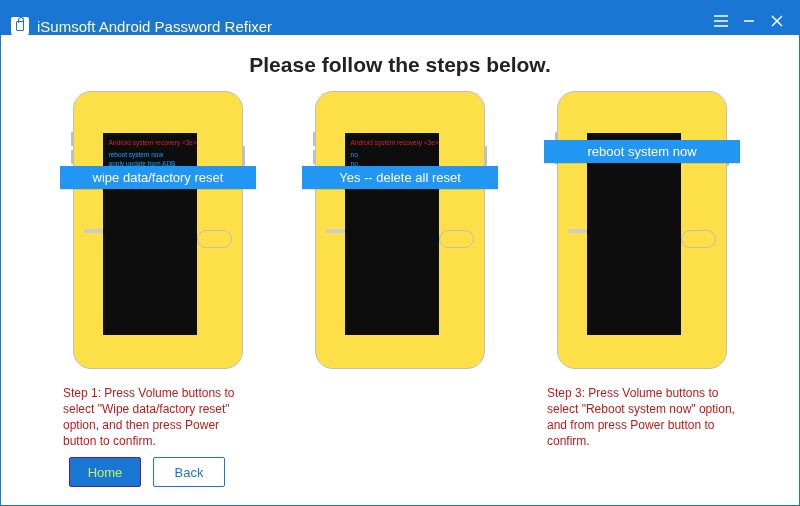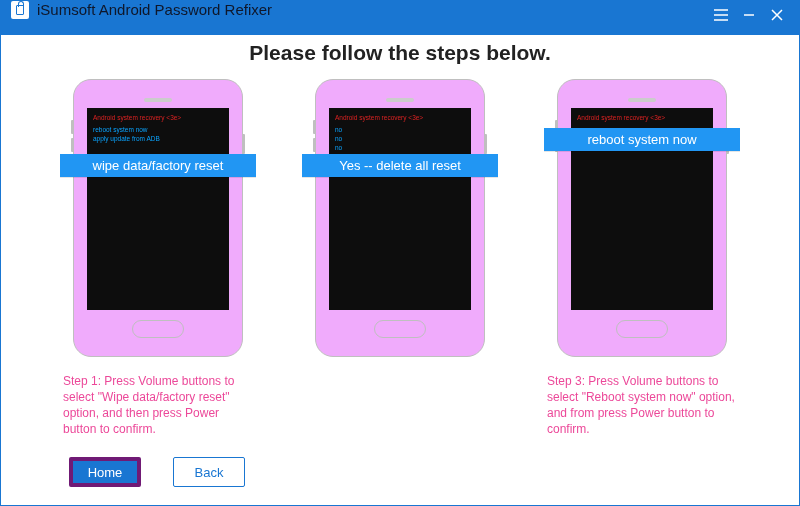--- a/index.html
+++ b/index.html
@@ -1,44 +1,44 @@
 <!DOCTYPE html>
 <html><head>
 <meta charset="utf-8">
 <style>
   * { box-sizing: border-box; margin: 0; padding: 0; }
   html, body { width: 800px; height: 506px; font-family: "Segoe UI", Arial, sans-serif; background: #fff; }
   .window { width: 800px; height: 506px; border: 1px solid #1976d2; display: flex; flex-direction: column; }
-  .titlebar { height: 34px; background: #1976d2; color: #0f172a; display: flex; align-items: flex-start; padding: 0 8px 0 10px; }
+  .titlebar { height: 34px; background: #1976d2; color: #fef9c3; display: flex; align-items: flex-end; padding: 0 8px 0 10px; }
   .titlebar .logo { width: 18px; height: 18px; background: #fff; border-radius: 2px; display: flex; align-items: center; justify-content: center; margin-right: 8px; }
   .titlebar .logo span { width: 8px; height: 10px; border: 1.5px solid #1976d2; border-radius: 1px; position: relative; display: block; }
   .titlebar .logo span::before { content: ""; position: absolute; top: -5px; left: 1px; width: 4px; height: 5px; border: 1.5px solid #1976d2; border-bottom: none; border-radius: 3px 3px 0 0; }
   .titlebar .title { font-size: 15px; font-weight: 400; flex: 0 0 auto; }
   .titlebar .spacer { flex: 1; }
   .titlebar .ctrl { width: 28px; height: 28px; display: flex; align-items: center; justify-content: center; color: #fff; font-size: 16px; cursor: pointer; }
   .titlebar .ctrl svg { display: block; }
-  .content { flex: 1; padding: 6px 48px 12px 48px; display: flex; flex-direction: column; }
+  .content { flex: 1; padding: 18px 48px 12px 48px; display: flex; flex-direction: column; }
   .heading { text-align: center; font-size: 21px; font-weight: 700; color: #222; margin-bottom: 14px; }
   .steps { display: flex; justify-content: space-between; gap: 24px; }
   .step { flex: 1; display: flex; flex-direction: column; align-items: center; }
-  .phone { width: 170px; height: 278px; border: 1.5px solid #bfbfbf; border-radius: 18px; position: relative; background: #f0abfc; padding: 18px 10px 10px 10px; display: flex; flex-direction: column; align-items: center; }
+  .phone { width: 170px; height: 278px; border: 1.5px solid #bfbfbf; border-radius: 18px; position: relative; background: #fde047; padding: 18px 10px 10px 10px; display: flex; flex-direction: row; align-items: center; }
   .phone .speaker { width: 28px; height: 4px; background: #ccc; border-radius: 2px; margin-bottom: 6px; }
   .phone .screen { width: 142px; height: 202px; background: #0d0d0d; position: relative; overflow: hidden; }
   .phone .screen .redtxt { color: #d22; font-size: 6.5px; padding: 6px 6px 4px 6px; white-space: nowrap; }
   .phone .screen .bluetxt { color: #0aa4ff; font-size: 6.5px; padding: 0 6px; line-height: 9px; white-space: pre; }
   .phone .homebtn { width: 52px; height: 18px; border: 1.5px solid #bfbfbf; border-radius: 9px; margin-top: 10px; }
   .phone .sidebtns { position: absolute; left: -3px; top: 40px; width: 3px; }
   .phone .sidebtns div { width: 3px; height: 14px; background: #bfbfbf; margin-bottom: 4px; border-radius: 1px 0 0 1px; }
   .phone .pwrbtn { position: absolute; right: -3px; top: 54px; width: 3px; height: 20px; background: #bfbfbf; border-radius: 0 1px 1px 0; }
   .tag { position: absolute; top: 74px; left: -14px; right: -14px; margin: 0 auto; background: #2196f3; color: #fff; font-size: 13px; padding: 4px 8px; text-align: center; box-shadow: 0 1px 0 rgba(0,0,0,.1); }
-  .caption { font-size: 12px; color: #ec4899; line-height: 16px; margin-top: 16px; width: 190px; text-align: left; }
+  .caption { font-size: 12px; color: #b91c1c; line-height: 16px; margin-top: 16px; width: 190px; text-align: left; }
   .footer { display: flex; gap: 12px; padding: 0 0 6px 20px; }
   .btn { min-width: 72px; height: 30px; border-radius: 2px; font-size: 13px; display: flex; align-items: center; justify-content: center; cursor: pointer; }
-  .btn.primary { background: #1976d2; color: #ffffff; border: 4px solid #701a75; }
-  .btn.secondary { background: #fff; color: #1976d2; border: 1px solid #1976d2; margin-left: 20px; }
+  .btn.primary { background: #1976d2; color: #bef264; border: 1px solid #701a75; }
+  .btn.secondary { background: #fff; color: #1976d2; border: 1px solid #1976d2; }
 </style>
 </head>
 <body>
 
 <div class="window">
   <div class="titlebar">
     <div class="logo">
         <span></span>
       </div>
     <div class="title">iSumsoft Android Password Refixer</div>

